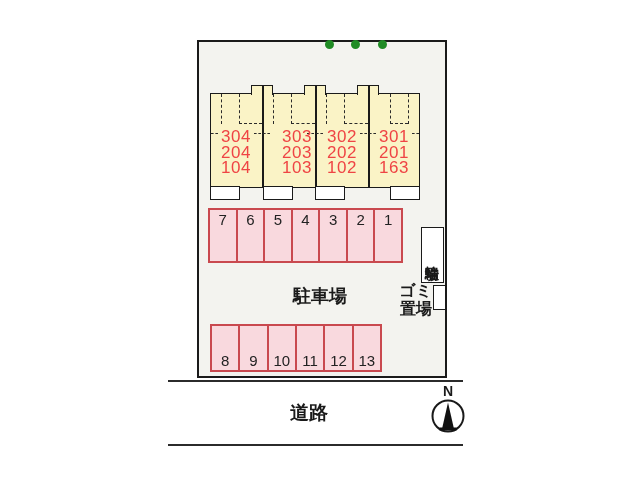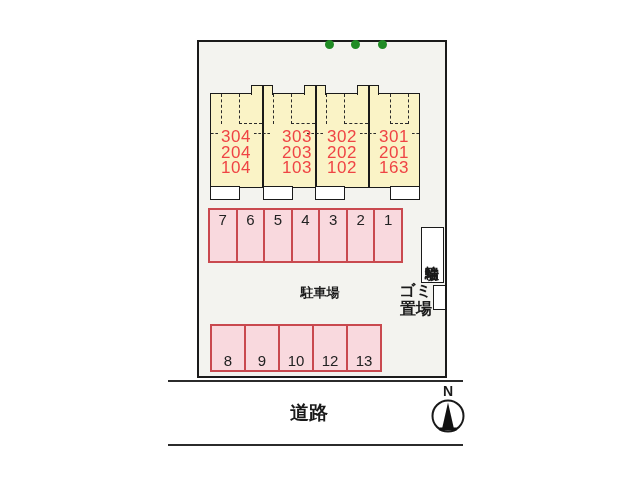--- a/index.html
+++ b/index.html
@@ -20,21 +20,21 @@
   .porch{top:186px;height:14px;width:30px;background:#ffffff;border:1.5px solid #1a1a1a;}
   
   .prow{display:flex;background:#f9d9de;border:2px solid #c9494f;}
   .prow .cell{flex:1;border-right:2px solid #c9494f;font-size:15px;color:#222;
               display:flex;justify-content:center;}
   .prow .cell:last-child{border-right:none;}
   .rowA{left:208px;top:208px;width:195px;height:55px;}
   .rowA .cell{align-items:flex-start;padding-top:1px;}
   .rowB{left:210px;top:324px;width:172px;height:48px;}
   .rowB .cell{align-items:flex-end;padding-bottom:1px;}
-  .arealbl{font-size:13px;font-weight:600;text-align:center;}
+  .arealbl{font-size:18px;font-weight:600;text-align:center;}
   
   .bike{left:421px;top:227px;width:23px;height:56px;background:#ffffff;border:1.5px solid #1a1a1a;
         display:flex;align-items:center;justify-content:center;}
   .bike .vtxt{writing-mode:vertical-rl;font-size:14px;font-weight:600;letter-spacing:1px;}
   .trash-box{left:433px;top:285px;width:13px;height:25px;background:#ffffff;border:1.5px solid #1a1a1a;}
   .trash-lbl{left:392px;top:282px;width:40px;font-size:16px;line-height:17.5px;
              font-weight:700;text-align:right;}
   
   .rline{left:168px;width:295px;height:2px;background:#2b2b2b;}
 </style>
@@ -114,20 +114,21 @@
   <div class="cell">2</div>
   <div class="cell">1</div>
 </div>
 
 <div class="abs arealbl" style="left:258px;top:284px;width:124px;">駐車場</div>
 
 <div class="abs prow rowB">
   <div class="cell">8</div>
   <div class="cell">9</div>
   <div class="cell">10</div>
+  <div class="cell">11</div>
   <div class="cell">12</div>
   <div class="cell">13</div>
 </div>
 
 <div class="abs bike">
   <div class="vtxt">駐輪場</div>
 </div>
 
 <div class="abs trash-box"></div>
 <div class="abs trash-lbl">

